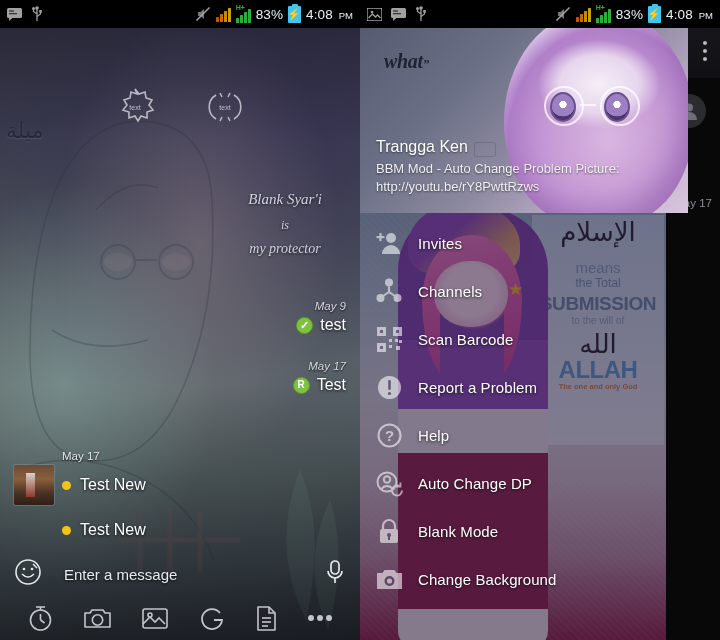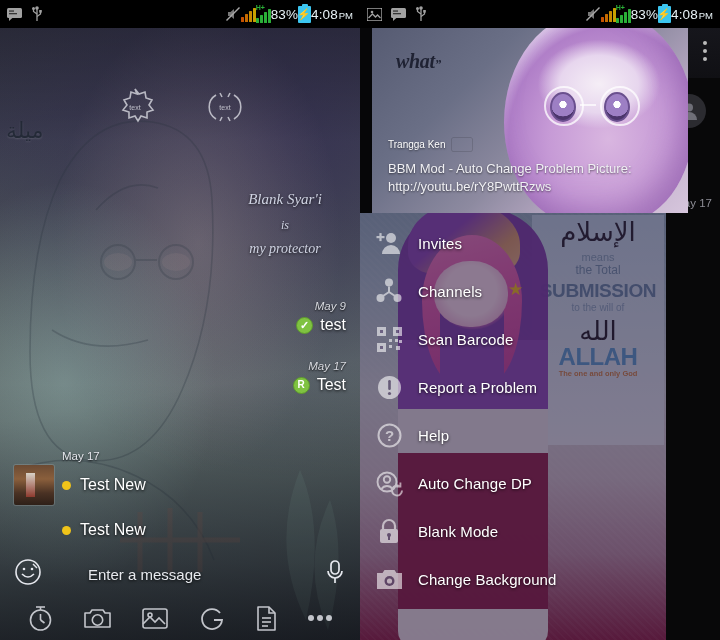--- a/index.html
+++ b/index.html
@@ -12,21 +12,21 @@
   .screen { position:relative; width:720px; height:640px; display:flex; }
   .panel { position:relative; width:360px; height:640px; overflow:hidden; }
 
   
   .statusbar {
     position:absolute; top:0; left:0; width:100%; height:28px;
     background:#000; display:flex; align-items:center;
     padding:0 7px; z-index:60;
   }
   .sb-left { display:flex; align-items:center; gap:9px; }
-  .sb-right { margin-left:auto; display:flex; align-items:center; }
+  .sb-right { margin-left:auto; display:flex; align-items:center; gap:5px; }
   .sb-icon { opacity:.78; display:flex; align-items:center; }
   .sb-text { color:#e8f3f7; font-size:13.5px; letter-spacing:.1px; }
   .sb-ampm { color:#e8f3f7; font-size:9.5px; margin-left:1px; position:relative; top:1px;}
   .battery {
     width:13px; height:17px; background:#3cc6f0; border-radius:1px;
     position:relative; display:flex; align-items:center; justify-content:center;
   }
   .battery:before {
     content:""; position:absolute; top:-2px; left:3.5px;
     width:6px; height:2px; background:#3cc6f0; border-radius:1px 1px 0 0;
@@ -113,21 +113,21 @@
     content:""; position:absolute; left:12px; top:8px; width:9px; height:24px;
     background:linear-gradient(180deg,#d8d2c6,#8e3a2e);
   }
   .dot { width:9px; height:9px; border-radius:50%; background:#f0c419; margin:0 9px 0 8px; flex:0 0 9px; }
   .ml-text { color:#fff; font-size:16px; text-shadow:0 1px 3px rgba(0,0,0,.85); }
   .ml-row2 { display:flex; align-items:center; margin-top:16px; margin-left:40px; }
 
   
   .inputbar {
     position:absolute; left:0; right:0; bottom:44px; height:44px;
-    display:flex; align-items:center; padding:0 14px; z-index:30;gap:24px;
+    display:flex; align-items:center; padding:0 14px; z-index:30;
   }
   .placeholder { color:#e7e9ee; font-size:15px; margin-left:22px; text-shadow:0 1px 3px rgba(0,0,0,.8); }
   .inputbar .grow { flex:1; }
 
   .toolbar {
     position:absolute; left:0; right:0; bottom:0; height:44px;
     display:flex; align-items:center; justify-content:space-around;
     padding:0 12px; z-index:30;
   }
   .tb-ico { opacity:.82; display:flex; align-items:center; justify-content:center; }
@@ -138,21 +138,21 @@
   .behind-ab { position:absolute; right:0; top:28px; width:64px; height:50px;
                background:linear-gradient(180deg,#16161c,#101014); display:flex;
                align-items:center; justify-content:flex-end; padding-right:12px; }
   .behind-avatar {
     position:absolute; right:14px; top:94px; width:34px; height:34px; border-radius:50%;
     background:#2b2b30; display:flex; align-items:center; justify-content:center;
   }
   .behind-date { position:absolute; right:8px; top:197px; color:#8e8e96; font-size:11.5px; }
   .behind-phone { position:absolute; right:56px; top:42px; opacity:.5; }
 
-  .drawer { position:absolute; left:0; top:28px; width:328px; height:612px; overflow:hidden;padding-left:12px; }
+  .drawer { position:absolute; left:0; top:28px; width:328px; height:612px; overflow:hidden; }
 
   .drawer-head { position:relative; width:100%; height:185px; overflow:hidden; }
   .dh-bg {
     position:absolute; inset:0;
     background:linear-gradient(135deg,#565b72 0%,#6a6f86 30%,#8d8aa0 55%,#b9a9c4 75%,#d7c6dd 100%);
   }
   .dh-char {
     position:absolute; right:-6px; top:-16px; width:190px; height:212px;
     background:
       radial-gradient(ellipse 46% 30% at 50% 34%, #f5eef6 0%, #e7d6ee 45%, transparent 70%),
@@ -171,22 +171,22 @@
   .glass.l { right:104px; top:58px; }
   .glass.r { right:48px; top:58px; }
   .glass-bridge { position:absolute; right:92px; top:76px; width:16px; height:2px; background:rgba(255,255,255,.7); }
   .dh-what {
     position:absolute; left:24px; top:22px;
     font-family:"Liberation Serif", serif; font-style:italic; font-weight:bold;
     font-size:20px; color:#1f2233; letter-spacing:-.3px;
   }
   .dh-what .sq { font-size:13px; }
   .dh-name {
-    position:absolute; left:16px; top:110px; color:#fff; font-size:10px;
-    display:flex; align-items:center; gap:7px; text-shadow:0 1px 2px rgba(0,0,0,.55);
+    position:absolute; left:16px; top:110px; color:#fff; font-size:16px;
+    display:flex; align-items:flex-end; gap:7px; text-shadow:0 1px 2px rgba(0,0,0,.55);
   }
   .flag { width:20px; height:13px; border-radius:1px; overflow:hidden;
           box-shadow:0 0 0 .5px rgba(0,0,0,.25); }
   .flag .top { height:50%; background:#e8112d; }
   .flag .bot { height:50%; background:#fff; }
   .dh-sub {
     position:absolute; left:16px; top:132px; width:282px;
     color:#f0f0f4; font-size:13px; line-height:1.35;
     text-shadow:0 1px 2px rgba(0,0,0,.55);
   }
@@ -197,21 +197,21 @@
     background:
       repeating-linear-gradient(45deg, rgba(255,255,255,.045) 0 2px, transparent 2px 5px),
       linear-gradient(180deg,#8fb4bd 0%,#a9c6cc 18%,#cfd9d8 42%,#cfc5c8 62%,#b8909f 80%,#8d1f3e 100%);
   }
   .db-islam {
     position:absolute; right:2px; top:2px; width:132px; height:230px;
     background:linear-gradient(180deg,#bfdce6 0%,#cfe4ea 45%,#e4eef0 100%);
     opacity:.93; display:flex; flex-direction:column; align-items:center; padding-top:4px;
   }
   .ar-islam { font-family:"DejaVu Sans", sans-serif; font-size:26px; color:#15181c; line-height:1; }
-  .db-means { font-size:11px; color:#7fa3b5; margin-top:6px; }
+  .db-means { font-size:15px; color:#7fa3b5; margin-top:14px; }
   .db-total { font-size:12px; color:#6d93a8; }
   .db-subm { font-size:19px; font-weight:bold; color:#5e86a0; letter-spacing:-.4px; margin-top:3px; }
   .db-will { font-size:10px; color:#84a8bb; }
   .ar-allah { font-family:"DejaVu Sans", sans-serif; font-size:26px; color:#101214; margin-top:3px; }
   .db-allah { font-size:24px; font-weight:bold; color:#4f9ccd; letter-spacing:-.5px; line-height:.95; }
   .db-only { font-size:7.5px; font-weight:bold; color:#cf7e35; }
 
   .db-girl {
     position:absolute; left:38px; top:-4px; width:150px; height:435px;
     background:

